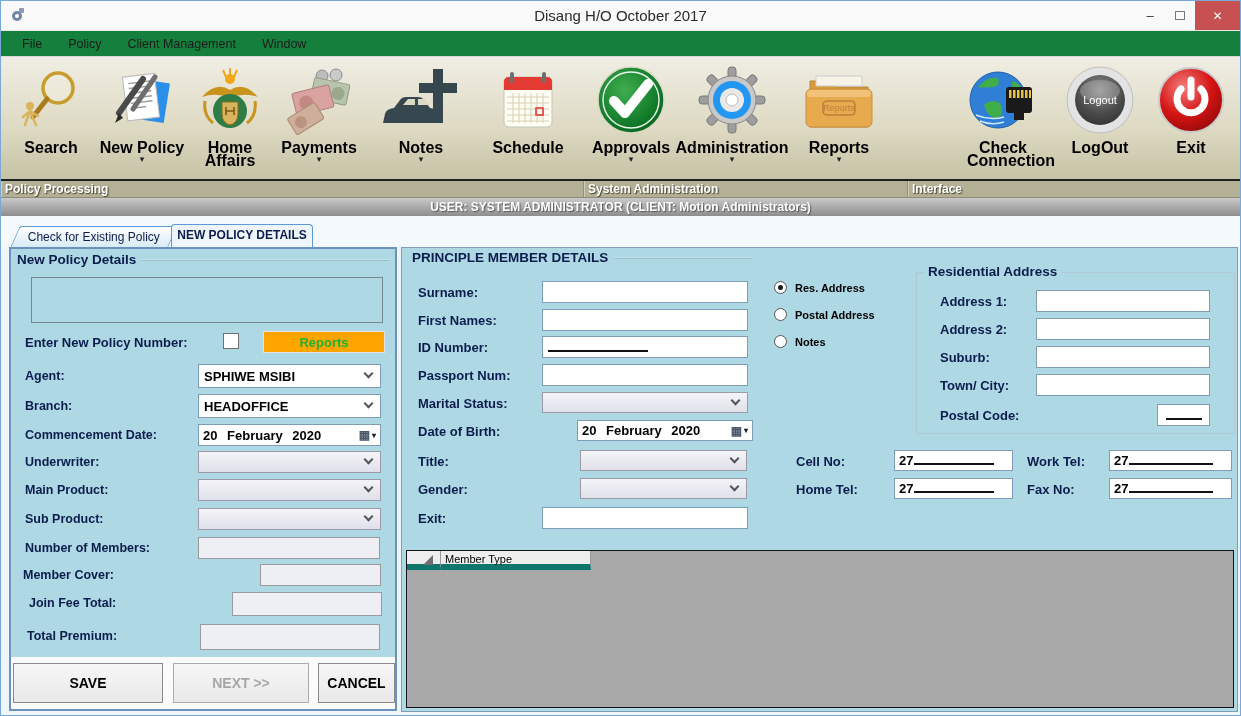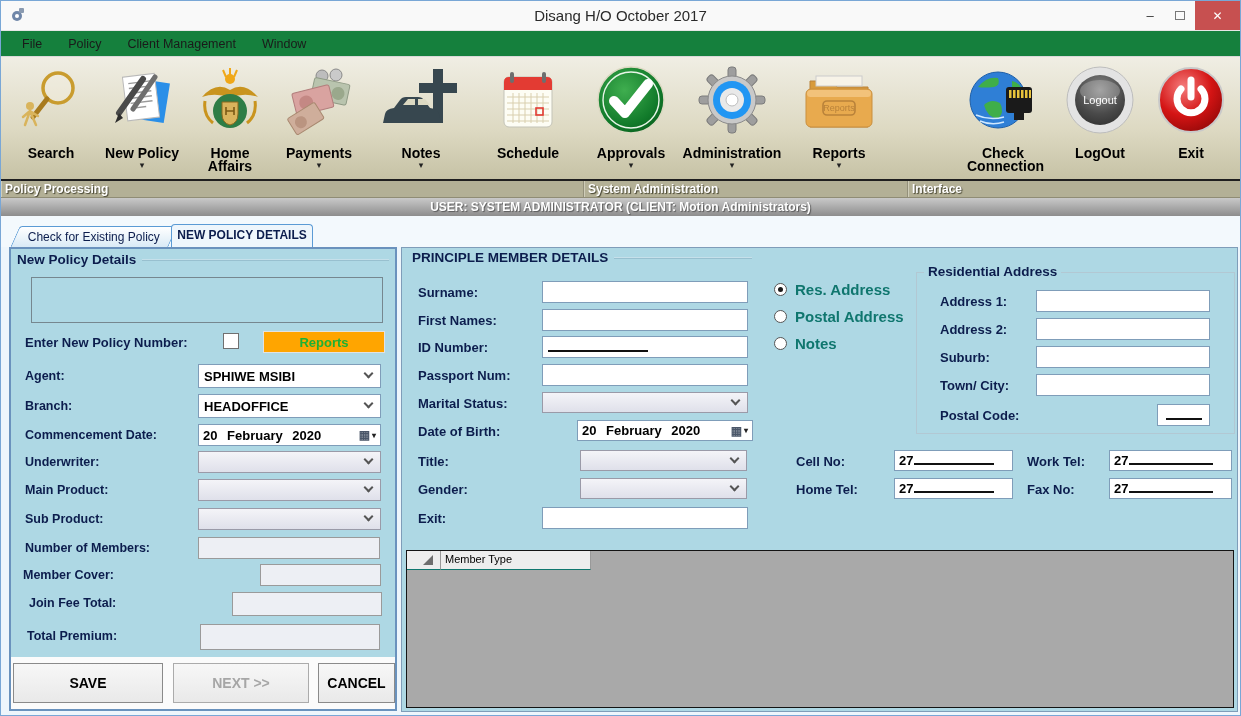--- a/index.html
+++ b/index.html
@@ -20,21 +20,21 @@
   
   .menubar { height:26px; background:#15803d; border-bottom:1px solid #d9d9d9; display:flex; align-items:center; padding-left:8px; }
   .menuitem { padding:4px 13px; font-size:12.5px; color:#1a1a1a; }
 
   
   .toolbar { height:124px; display:flex; align-items:flex-start; padding:2px 6px 0 6px;
              background:linear-gradient(180deg,#f0eee4 0%,#ddd9c2 60%,#c6c2a5 100%);
              border-bottom:2px solid #1f1f1f; }
   .tbi { display:flex; flex-direction:column; align-items:center; padding-top:2px; }
   .tbi .icart { height:74px; display:flex; align-items:flex-end; justify-content:center; }
-  .tblabel { font-size:14px; font-weight:bold; color:#000; text-align:center; line-height:13px; margin-top:12px; }
+  .tblabel { font-size:16px; font-weight:bold; color:#000; text-align:center; line-height:13px; margin-top:6px; }
   .tbarrow { font-size:9px; color:#222; line-height:8px; margin-top:1px; }
   .tbspacer { flex:1; }
 
   
   .sectbar { height:17px; display:flex; background:#b3b096; border-bottom:1px solid #8f8c75; }
   .sectcell { font-size:12px; font-weight:bold; color:#fff; text-shadow:1px 1px 1px #44422f;
               padding-left:4px; line-height:16px; border-right:1px solid #93907a;
               box-shadow:inset 1px 0 0 #cfcdb9; white-space:nowrap; overflow:hidden; }
   .userbar { height:18px; background:linear-gradient(180deg,#c9c9c9,#8d8d8d); text-align:center;
              font-size:12px; font-weight:bold; color:#fff; text-shadow:1px 1px 1px #5a5a5a; line-height:18px; }
@@ -80,41 +80,41 @@
   .datefld .dval { word-spacing:6px; flex:1; }
   .datefld .cal { font-size:12px; color:#4a5668; line-height:10px; }
   .datefld .da { font-size:8px; color:#222; margin-left:2px; }
 
   .chk { position:absolute; width:16px; height:16px; background:#fff; border:1px solid #707070; }
   .radio { position:absolute; display:flex; align-items:center; }
   .rcirc { width:13px; height:13px; border-radius:50%; background:#fff; border:1px solid #555;
            margin-right:8px; position:relative; }
   .radio.sel .rcirc::after { content:""; position:absolute; left:3px; top:3px; width:5px; height:5px;
            border-radius:50%; background:#1a1a1a; }
-  .rlabel { font-size:15px; font-weight:bold; color:#0f766e; }
+  .rlabel { font-size:11px; font-weight:bold; color:#000000; }
 
   .captured { position:absolute; background:#ffa500; border:1px solid #e2e2e2; color:#1eb133;
               font-size:13px; font-weight:bold; text-align:center; }
 
   .fieldset { position:absolute; border:1px solid #b2c8d3; }
   .fstitle { position:absolute; font-size:13.5px; font-weight:bold; color:#0c1d4d; background:#aed8e4; padding:0 4px; }
 
   .mask { flex:1; border-bottom:2px solid #111; height:60%; margin:0 14px 3px 1px; }
   .mask.short { flex:none; width:100px; margin:0 0 3px 1px; }
   .mask.pc { flex:none; width:36px; margin:0 auto 3px auto; }
   .phone { display:flex; align-items:flex-end; }
 
   .btnstrip { position:absolute; left:0; right:0; bottom:0; height:52px; background:#fbfbfb; }
   .btn { position:absolute; top:6px; height:40px; background:linear-gradient(#f7f7f7,#e9e9e9);
          border:1px solid #8a8a8a; font-size:14px; font-weight:600; color:#000; text-align:center; }
   .btn span { line-height:38px; }
   .btn.disabled { color:#a6a6a6; border-color:#ababab; }
 
   .grid { position:absolute; background:#a9a9a9; border:1px solid #141414; }
-  .gridhdrcell { position:absolute; background:#ededed; border-right:1px solid #999; border-bottom:1px solid #0f766e;
+  .gridhdrcell { position:absolute; background:#ededed; border-right:1px solid #999; border-bottom:6px solid #0f766e;
                  font-size:11px; color:#000; padding:2px 4px; }
   .seltri { position:absolute; left:14px; top:4px; width:0; height:0;
             border-bottom:10px solid #6e6e6e; border-left:10px solid transparent; }
 </style>
 </head>
 <body>
 
 <div id="app">
 
   <div class="titlebar">

